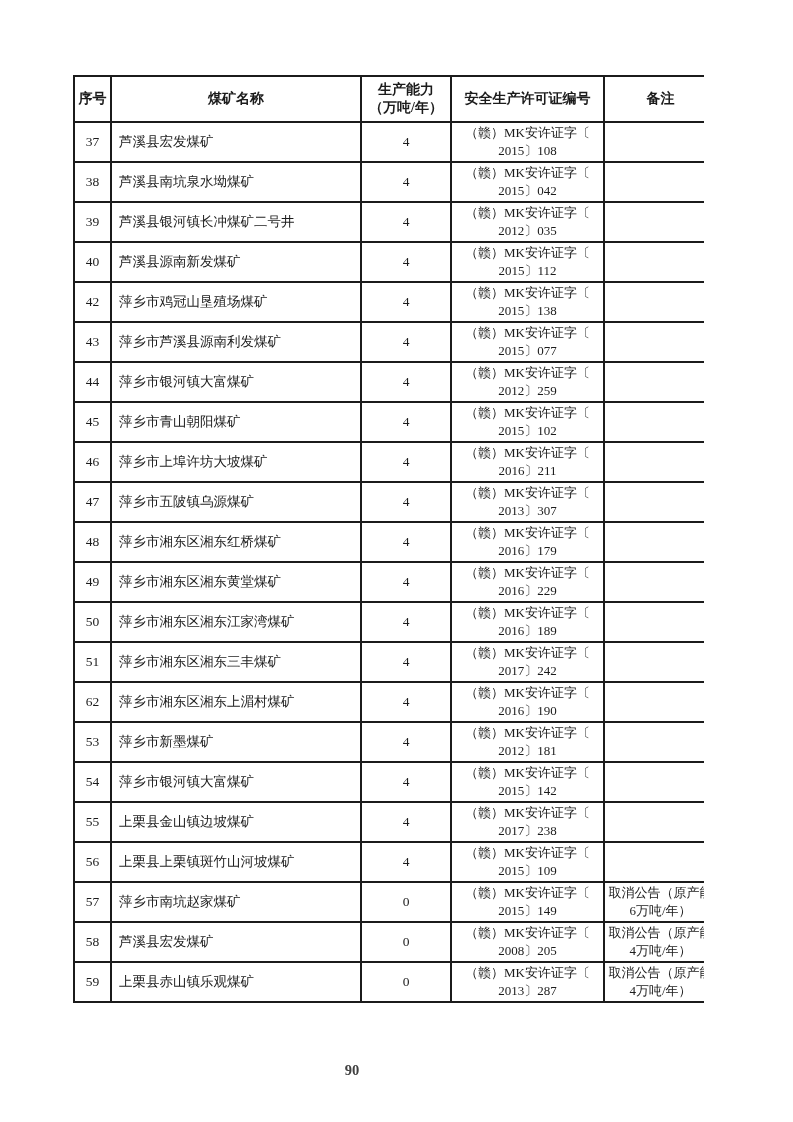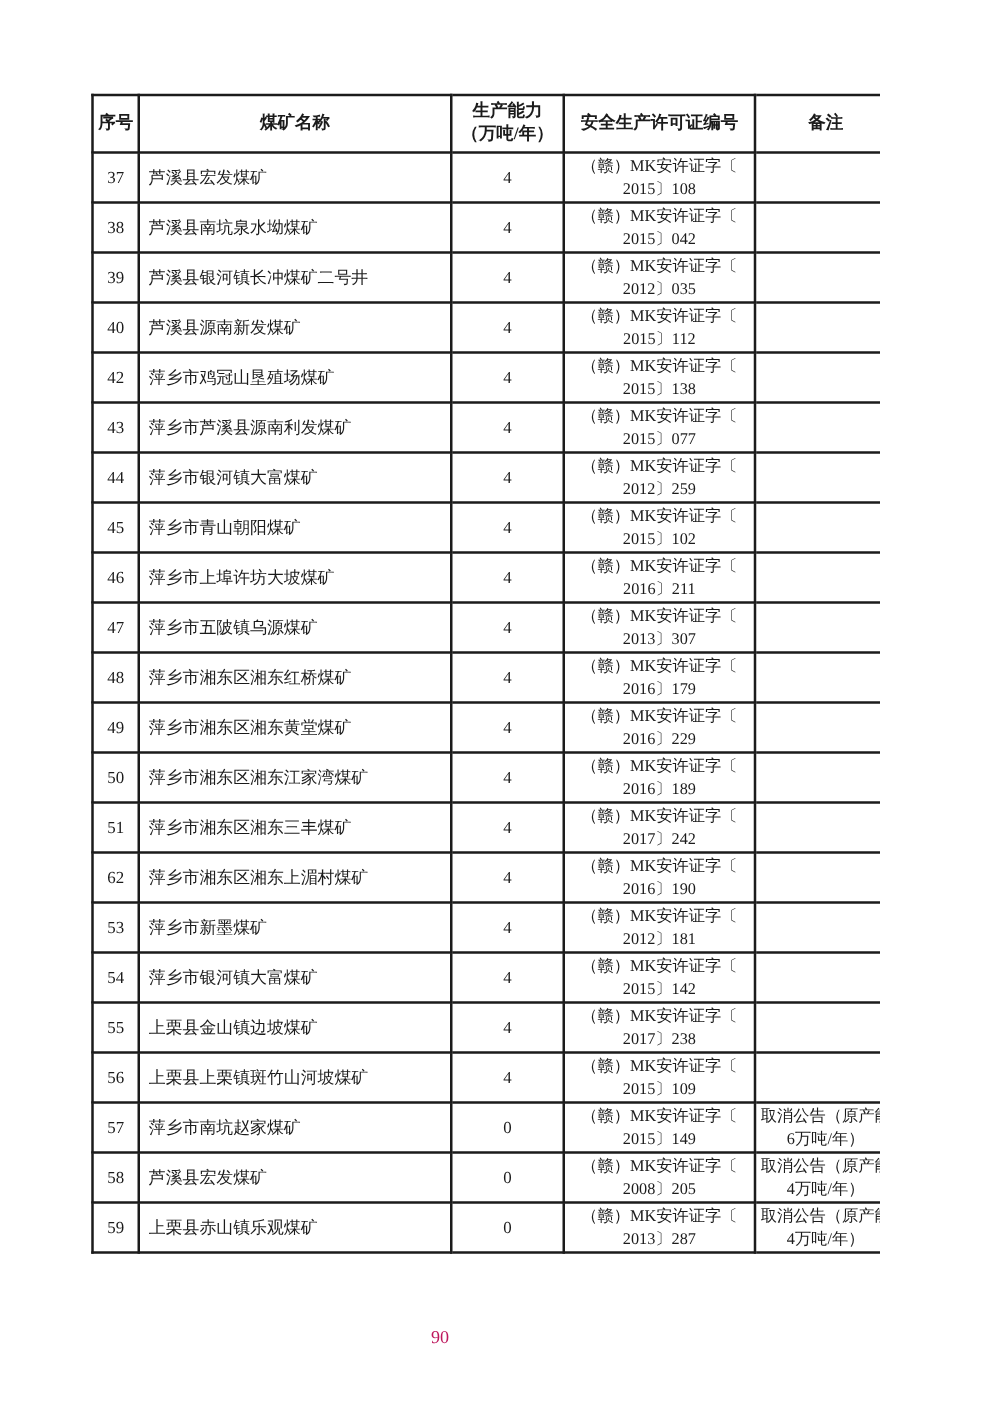--- a/index.html
+++ b/index.html
@@ -51,21 +51,22 @@
   .mine-table td.col-lic { line-height: 1.35; font-size: 13px; padding: 1px 2px; }
   .mine-table td.col-lic span { display: block; }
   .mine-table td.col-rem { font-size: 13px; line-height: 1.35; padding: 1px 3px; }
   .page-number {
     position: absolute;
     left: 0;
     right: 0;
     top: 1062px;
     text-align: center;
     font-size: 14.5px;
-    color: #be185d;
+    color: #404040;
+    font-weight: bold;
   }
 </style>
 </head>
 <body>
 
 <div class="page">
 
   <table class="mine-table">
     <colgroup>
       <col class="c-no">

